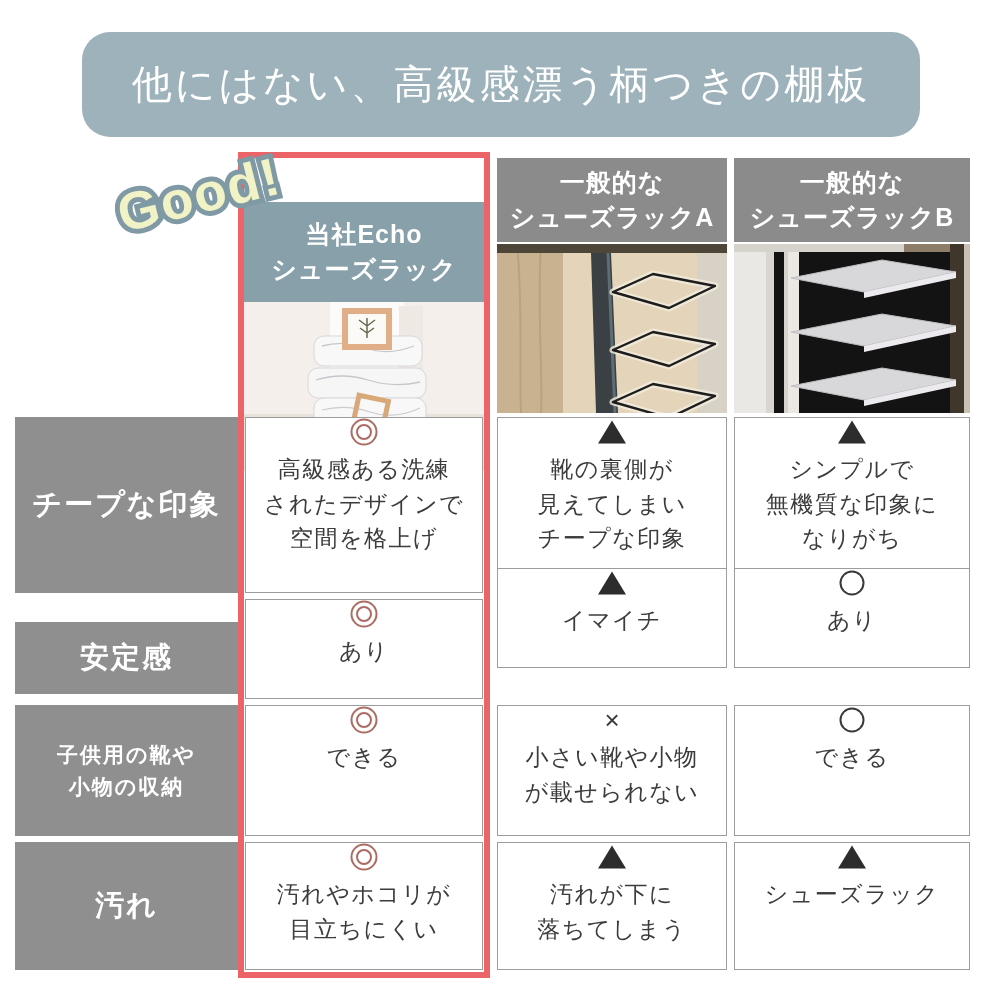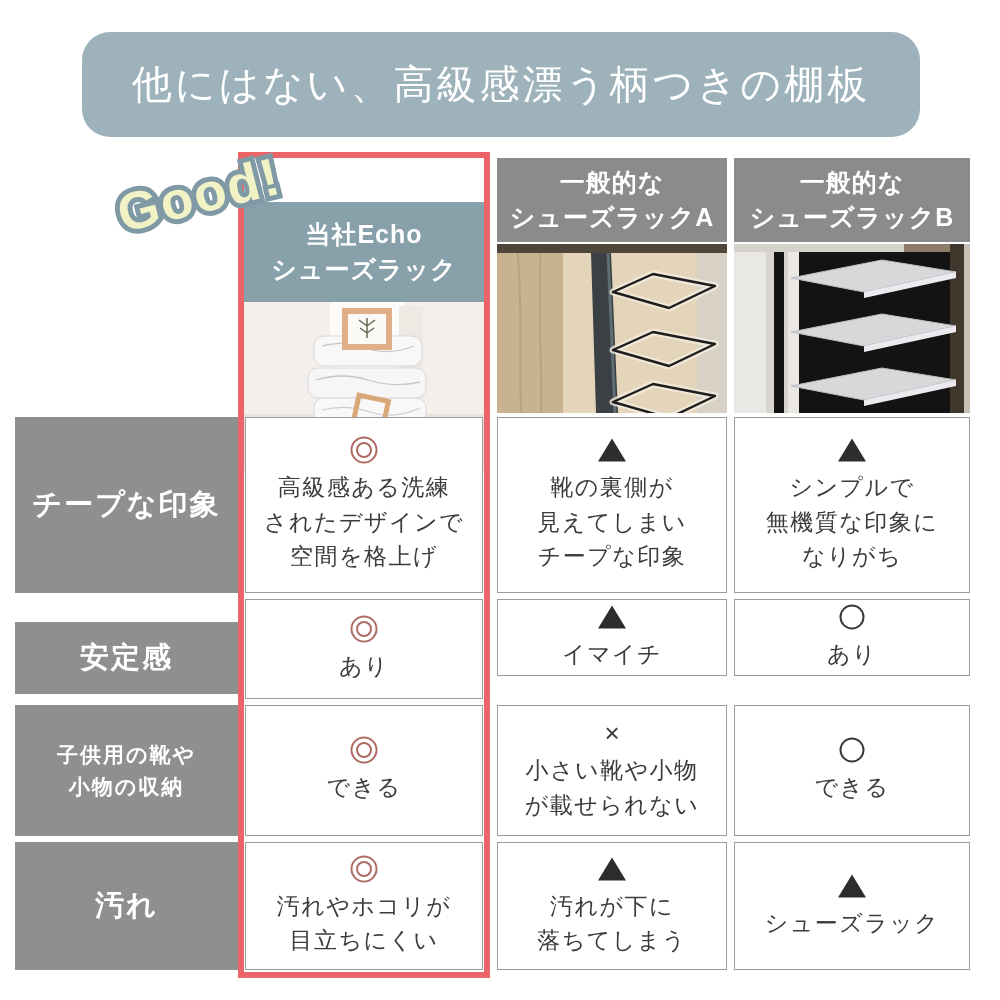--- a/index.html
+++ b/index.html
@@ -43,27 +43,27 @@
   .colhead{position:absolute;top:158px;height:84px;background:#8b8b8b;color:#ffffff;
            font-weight:bold;font-size:25px;letter-spacing:1px;display:flex;align-items:center;
            justify-content:center;text-align:center;white-space:pre-line;line-height:1.4;}
   .colphoto{position:absolute;top:244px;height:169px;overflow:hidden;}
   .colA{left:497px;width:230px;}
   .colB{left:734px;width:236px;}
   .abs-cell{position:absolute;}
   .colA.abs-cell{left:497px;width:230px;}
   .colB.abs-cell{left:734px;width:236px;}
   .abs-cell.r1{top:417px;height:176px;}
-  .abs-cell.r2{top:599px;height:77px;}
+  .abs-cell.r2{top:568px;height:100px;}
   .abs-cell.r3{top:705px;height:131px;}
   .abs-cell.r4{top:842px;height:128px;}
 
   
   .cell{background:#ffffff;border:1px solid #9c9c9c;box-sizing:border-box;
-        display:flex;flex-direction:column;align-items:center;justify-content:center;gap:6px;}
+        display:flex;flex-direction:column;align-items:center;gap:6px;}
   .ctext{font-size:23px;color:#3c3c3c;letter-spacing:1.5px;line-height:1.5;text-align:center;
          white-space:pre-line;}
 
   
   .mark{position:relative;width:30px;height:28px;display:flex;align-items:center;justify-content:center;}
   .mark::before,.mark::after{content:"";position:absolute;top:50%;left:50%;
         transform:translate(-50%,-50%);border-radius:50%;}
   .mark[data-type="double-circle"]::before{width:23px;height:23px;border:2px solid #ad6c63;}
   .mark[data-type="double-circle"]::after{width:12px;height:12px;border:2px solid #ad6c63;}
   .mark[data-type="circle"]::before{width:21px;height:21px;border:2px solid #3a3a3a;}

